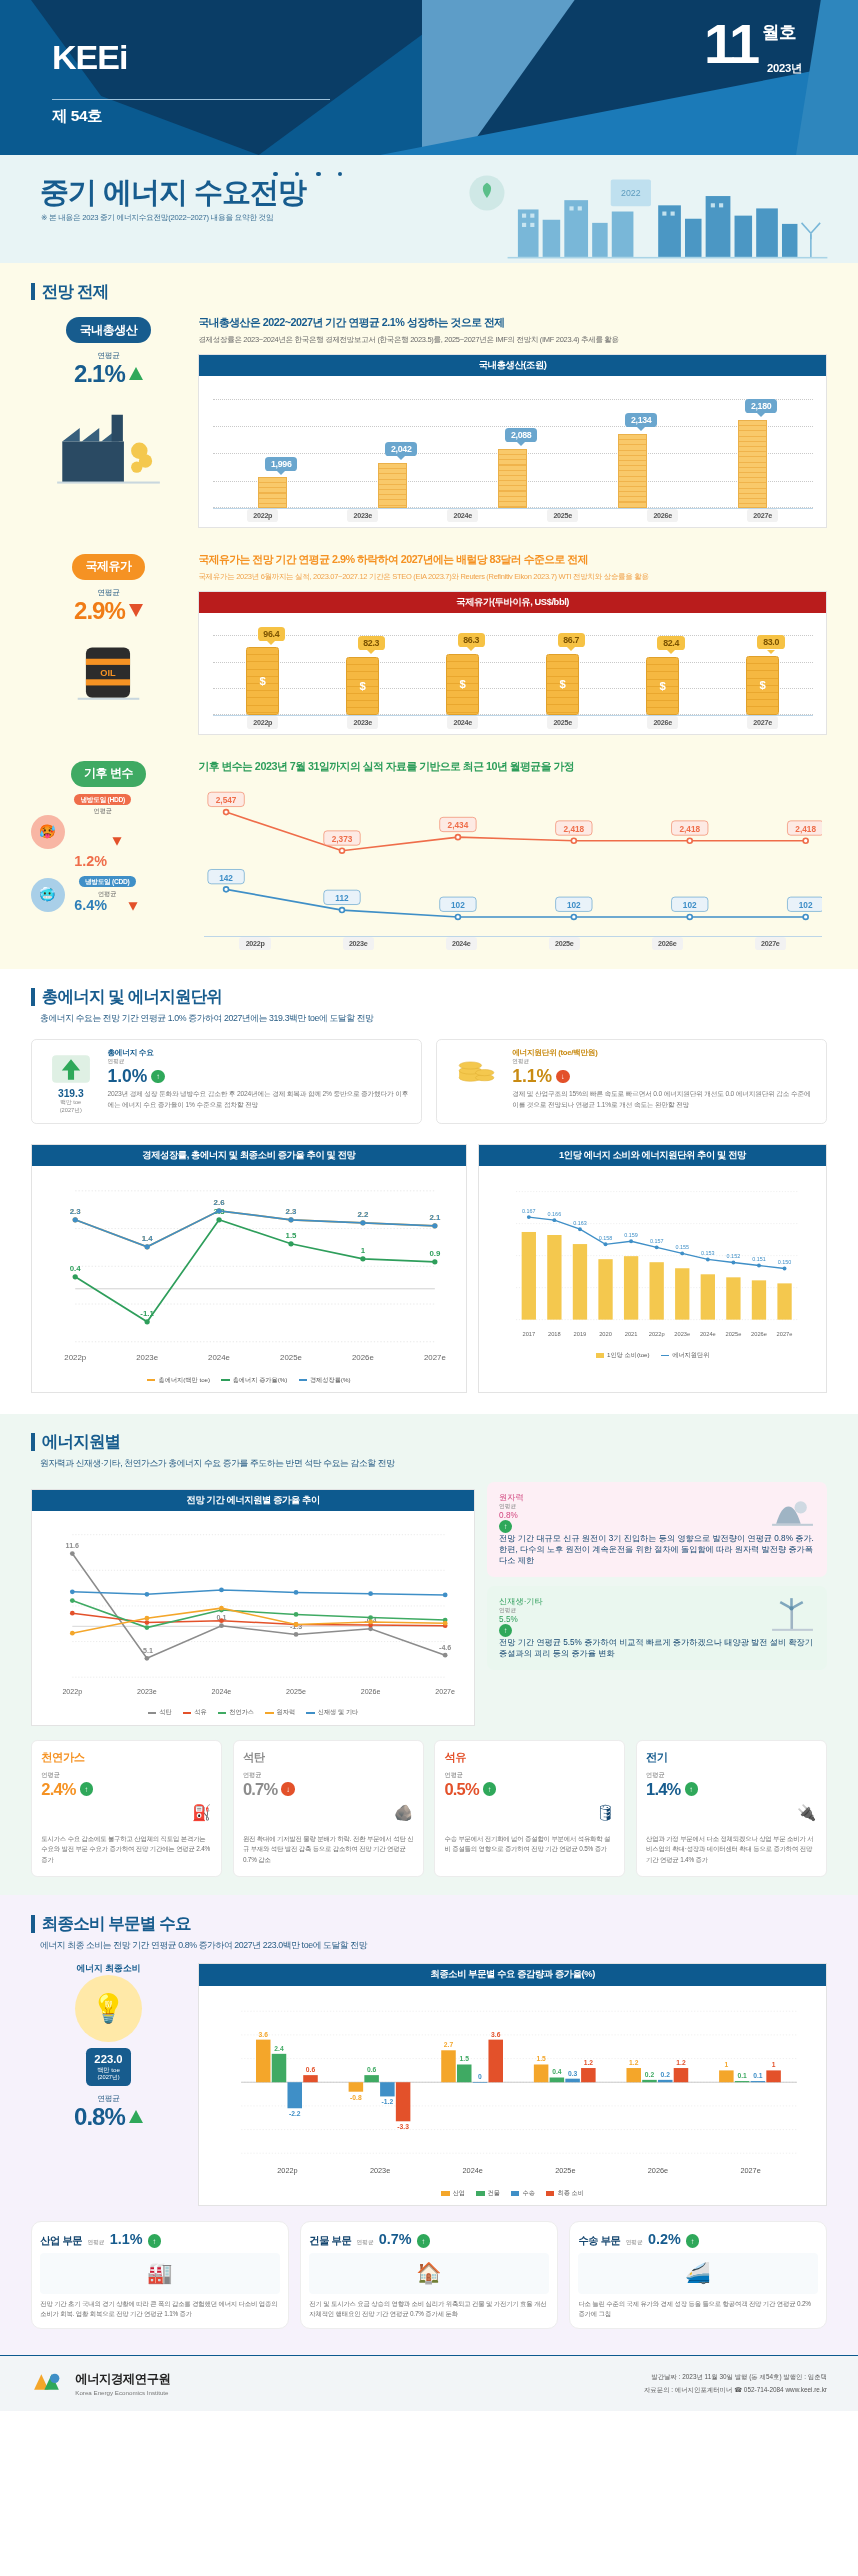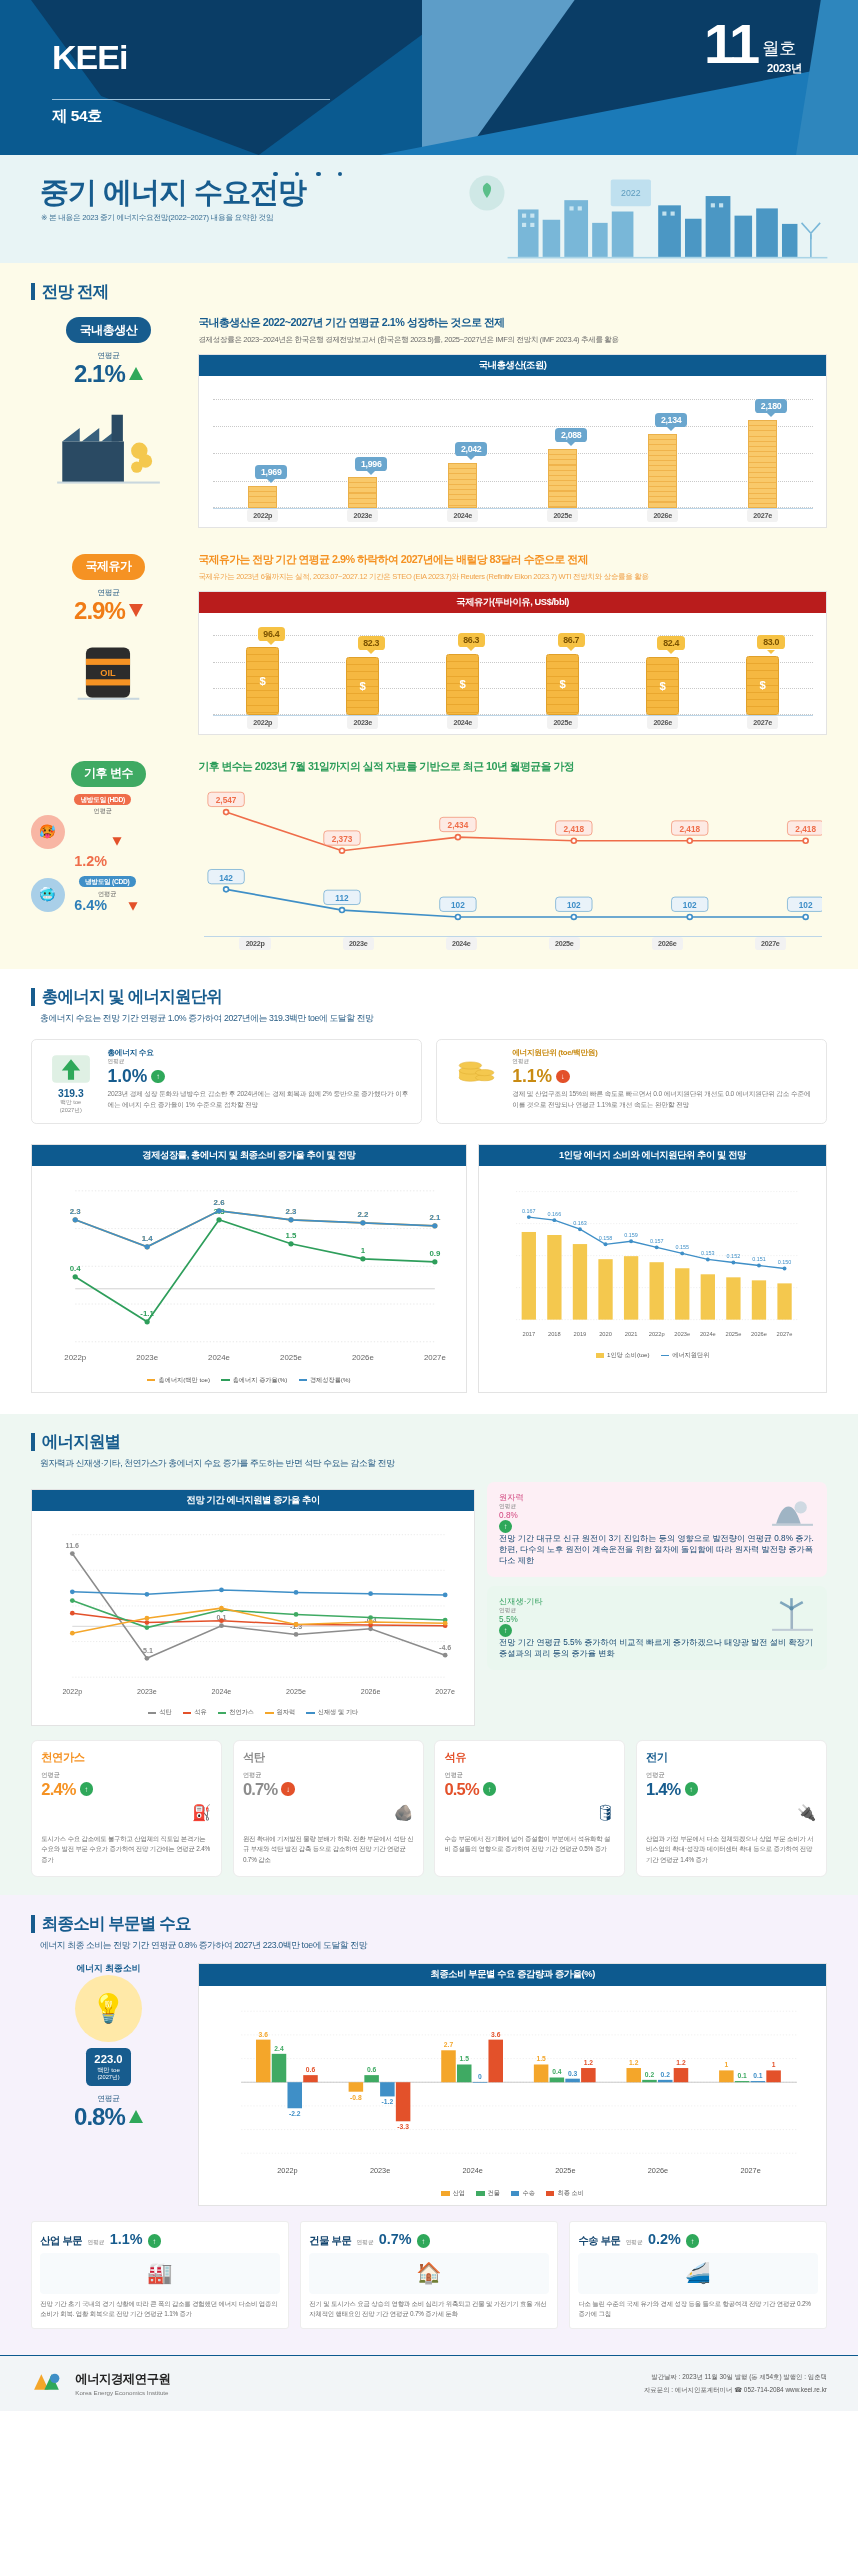--- a/index.html
+++ b/index.html
@@ -24,21 +24,21 @@
              clip-path: polygon(28% 0, 100% 0, 100% 100%, 0 100%); }
   .hdr .g5 { top:62px; left:289px; width:570px; height:93px; background:#1b7ab8;
              clip-path: polygon(16% 100%, 100% 0, 100% 100%); }
   .hdr .g6 { position:absolute; top:0; right:0; width:62px; height:155px; background:#2e86bd;
              clip-path: polygon(40% 0, 100% 0, 100% 100%, 0 100%); }
   .hdr .logo { position:absolute; left:52px; top:40px; color:#fff; font-size:34px;
                font-weight:bold; letter-spacing:-1px; line-height:1; }
   .hdr .rule { position:absolute; left:52px; top:99px; width:278px; height:1px; background:#9fc3dc; }
   .hdr .issue { position:absolute; left:52px; top:106px; color:#fff; font-size:15.5px; font-weight:bold; letter-spacing:-0.5px; }
   .hdr .month { position:absolute; right:101px; top:15.5px; color:#fff; font-size:56px; font-weight:bold; line-height:1; letter-spacing:-3.1px;}
-  .hdr .mlabel { position:absolute; right:62px; top:36px; color:#fff; font-size:17.5px; font-weight:normal; letter-spacing:-0.5px;}
+  .hdr .mlabel { position:absolute; right:62px; top:20px; color:#fff; font-size:17.5px; font-weight:bold; letter-spacing:-0.5px;}
   .hdr .year { position:absolute; right:56px; top:61px; color:#fff; font-size:11.3px; font-weight:bold; letter-spacing:-0.3px;}
 
   
   .titleband { position:relative; height:108px; background:#e8f4f5; overflow:hidden; }
   .titleband .t1 { position:absolute; left:40px; top:17.5px; font-size:29px; font-weight:bold;
                    color:#175c8e; letter-spacing:-1px; }
   .titleband .dots { position:absolute; left:273px; top:14.4px; }
   .titleband .dots i { display:inline-block; width:4.6px; height:4.6px; border-radius:50%;
                        background:#175c8e; margin-right:17px; }
   .titleband .note { position:absolute; left:41px; top:58px; font-size:7.7px; color:#3b6f94; letter-spacing:-0.3px;}
@@ -151,21 +151,21 @@
   .ebox .eval { font-size:16.5px; font-weight:bold; letter-spacing:-0.8px;}
   .ebox .edesc { font-size:6.4px; color:#6b6b6b; line-height:1.65; margin-top:7.2px; letter-spacing:-0.2px;}
   .circ-up { width:13.4px;height:13.4px;border-radius:50%;background:#2fa85a;color:#fff;font-size:7.7px;
              display:flex;align-items:center;justify-content:center; }
 
   .rightpanel { background:#fdeff5; border-radius:7.2px; padding:10.3px 12.4px; }
   .rightpanel.green { background:#eaf7ef; }
 
   
   .three { display:flex; gap:11.3px; padding:5.2px 31px 20.6px; }
-  .tcard { flex:1; background:#fff; border:0.5px solid #ededed; border-radius:3px; padding:8.2px; }
+  .tcard { flex:1; background:#fff; border:0.5px solid #ededed; border-radius:10px; padding:8.2px; }
   .tcard .thd { display:flex; align-items:baseline; gap:5.2px; }
   .tcard .tname { font-size:10.3px; font-weight:bold; letter-spacing:-0.4px; }
   .tcard .tavg { font-size:5.7px; color:#888; }
   .tcard .tval { font-size:14.4px; font-weight:bold; }
   .tcard .tdesc { font-size:6.4px; color:#6b6b6b; line-height:1.6; margin-top:5.2px; letter-spacing:-0.2px;}
 
   
   .footer { background:#f2f5f7; padding:13.4px 31px; display:flex; align-items:center; gap:11.3px;
             border-top:1.5px solid #0d5a8f; }
   .footer .fname { font-size:12.4px; font-weight:bold; color:#222; letter-spacing:-0.5px;}
@@ -276,24 +276,20 @@
           <div class="chart-hd">국내총생산(조원)</div>
           <div class="chart-body">
             <div class="bars" id="gdp-bars">
               <div class="gridlines">
                 <div style="top:8%"></div>
                   <div style="top:31%"></div>
                   <div style="top:54%"></div>
                   <div style="top:77%"></div>
                   <div style="top:99%"></div>
               </div>
-            <div class="bcol">
-                  <div class="bubble">1,969</div>
-                  <div class="coin" style="height: 18.4%;"></div>
-                </div>
                 <div class="bcol">
                   <div class="bubble">1,996</div>
                   <div class="coin" style="height: 25.6%;"></div>
                 </div>
                 <div class="bcol">
                   <div class="bubble">2,042</div>
                   <div class="coin" style="height: 37.8667%;"></div>
                 </div>
                 <div class="bcol">
                   <div class="bubble">2,088</div>

